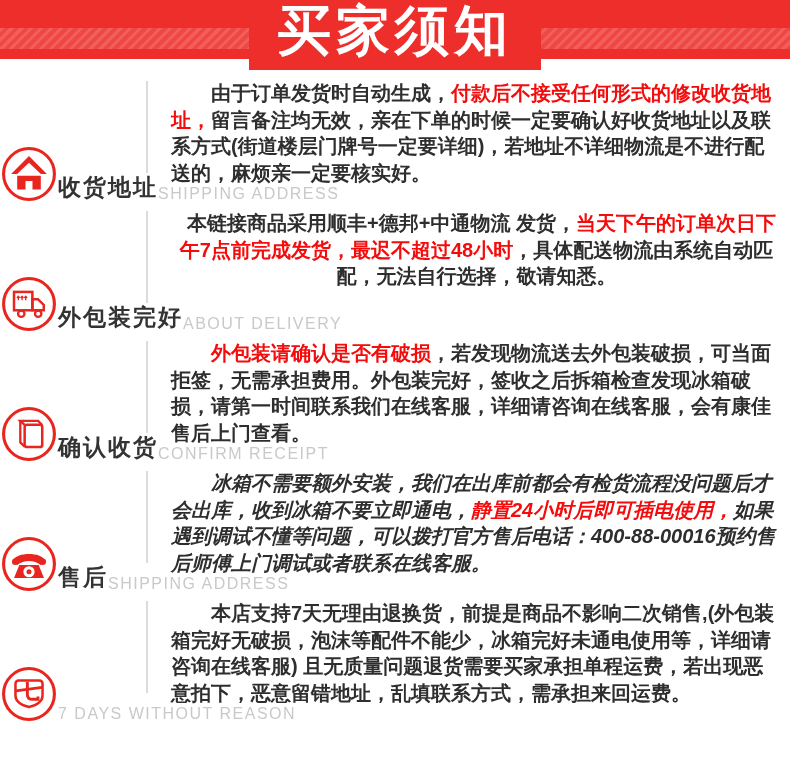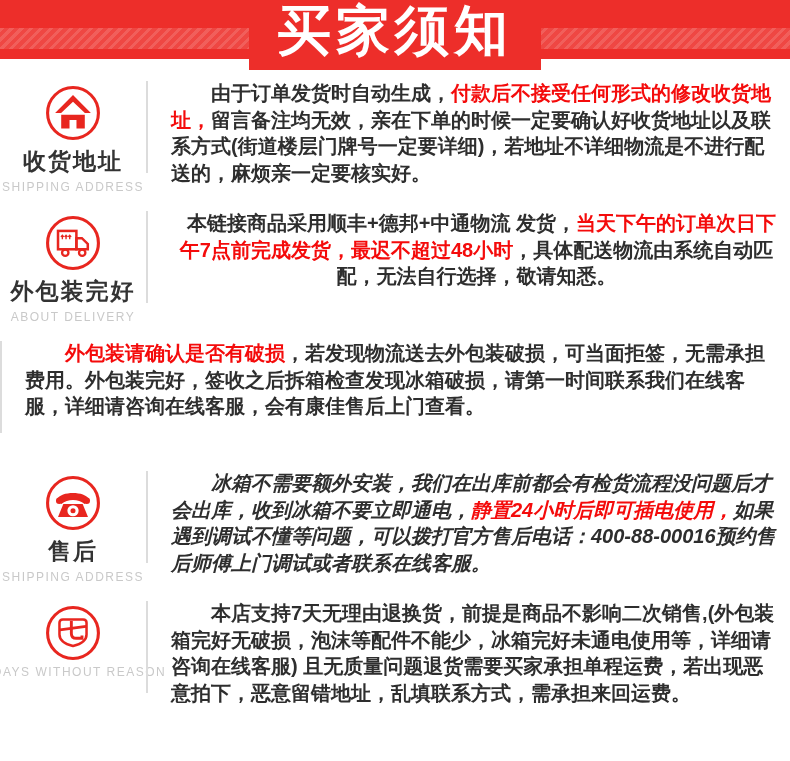--- a/index.html
+++ b/index.html
@@ -29,31 +29,31 @@
   }
   .banner-title{
     position:relative;z-index:1;background:var(--banner);
     padding:0 28px;color:#fff;font-size:54px;font-weight:900;
     letter-spacing:5px;line-height:80px;white-space:nowrap;
   }
   
   .content{padding-top:14px;}
   .row{display:flex;height:130px;}
   .icon-col{
-    width:146px;flex:0 0 146px;display:flex;flex-direction:column;
-    align-items:center;padding-top:11px;
+    width:146px;flex:0 0 146px;display:flex;flex-direction:row;
+    align-items:flex-end;padding-top:11px;
   }
   .icon-wrap{width:58px;height:58px;}
   .icon-wrap svg{width:58px;height:58px;display:block;}
   .label{
     margin-top:4px;font-size:23px;font-weight:bold;color:#333;
     letter-spacing:2px;white-space:nowrap;
   }
   .caption{
-    margin-top:3px;font-size:12px;color:var(--caption);
+    margin-top:3px;font-size:16px;color:var(--caption);
     letter-spacing:1.5px;white-space:nowrap;
   }
   .vdivider{
     width:2px;flex:0 0 2px;height:92px;margin-top:8px;
     background:var(--divider);
   }
   .text-col{
     flex:1;padding:7px 8px 0 23px;
     font-size:20px;line-height:26.5px;font-weight:bold;color:var(--text);
   }
@@ -101,20 +101,32 @@
           </svg>
         </div>
       <div class="label">外包装完好</div>
       <div class="caption">ABOUT DELIVERY</div>
     </div>
     <div class="vdivider"></div>
     <p class="text-col" style="text-indent: 0.5em; text-align: center;"><span>本链接商品采用顺丰+德邦+中通物流 发货，</span><span class="red">当天下午的订单次日下午7点前完成发货，最迟不超过48小时</span><span>，具体配送物流由系统自动匹配，无法自行选择，敬请知悉。</span></p>
   </section>
 
   <section class="row">
+    <div class="icon-col">
+      <div class="icon-wrap">
+          <svg viewBox="0 0 60 60">
+            <circle cx="30" cy="30" r="26.3" fill="none" stroke="#E8261F" stroke-width="3.2"></circle>
+    <path d="M25.5 20.5 L21 16.5 H39.5 L43.6 20.7" fill="none" stroke="#E8261F" stroke-width="2.4"></path>
+    <path d="M21 16.5 V38.7 L25.5 43" fill="none" stroke="#E8261F" stroke-width="2.4"></path>
+    <rect x="25.5" y="20.5" width="18.2" height="23" rx="2.5" fill="none" stroke="#E8261F" stroke-width="2.6"></rect>
+          </svg>
+        </div>
+      <div class="label">确认收货</div>
+      <div class="caption">CONFIRM RECEIPT</div>
+    </div>
     <div class="vdivider"></div>
     <p class="text-col" style="text-indent: 2em;"><span class="red">外包装请确认是否有破损</span><span>，若发现物流送去外包装破损，可当面拒签，无需承担费用。外包装完好，签收之后拆箱检查发现冰箱破损，请第一时间联系我们在线客服，详细请咨询在线客服，会有康佳售后上门查看。</span></p>
   </section>
 
   <section class="row">
     <div class="icon-col">
       <div class="icon-wrap">
           <svg viewBox="0 0 60 60">
             <circle cx="30" cy="30" r="26.3" fill="none" stroke="#E8261F" stroke-width="3.2"></circle>
     <path d="M13.5 26 C17.5 17.5 42.5 17.5 46.5 26 L42 31 C35.5 25.5 24.5 25.5 18 31 Z" fill="#E8261F"></path>

